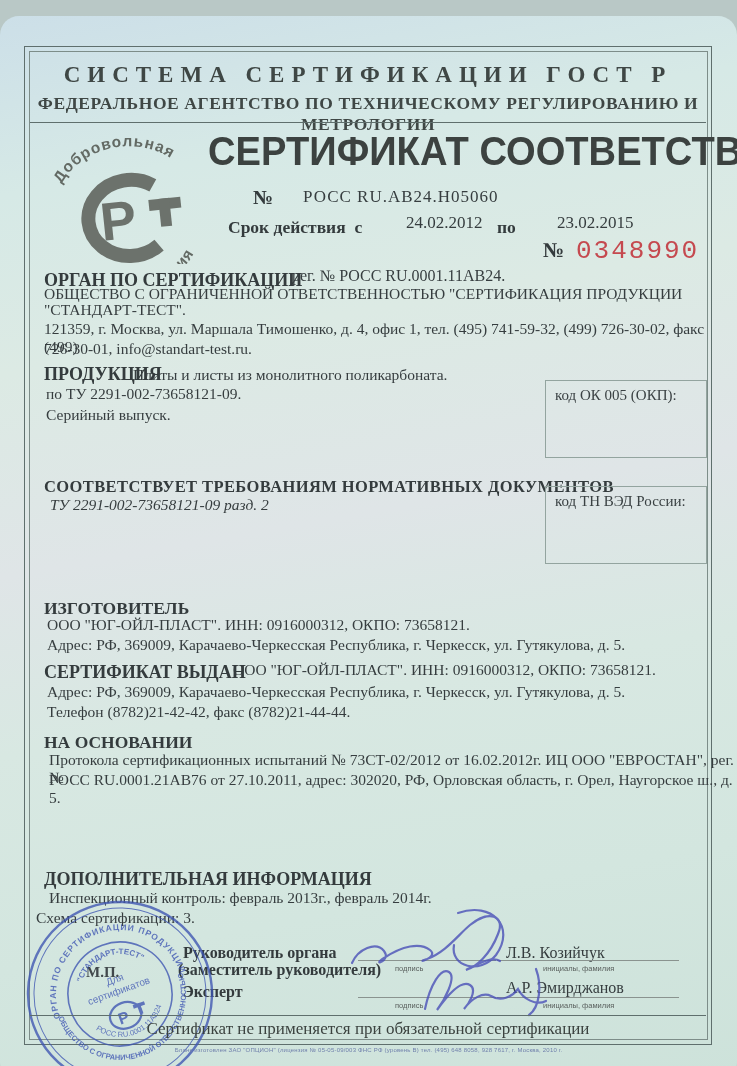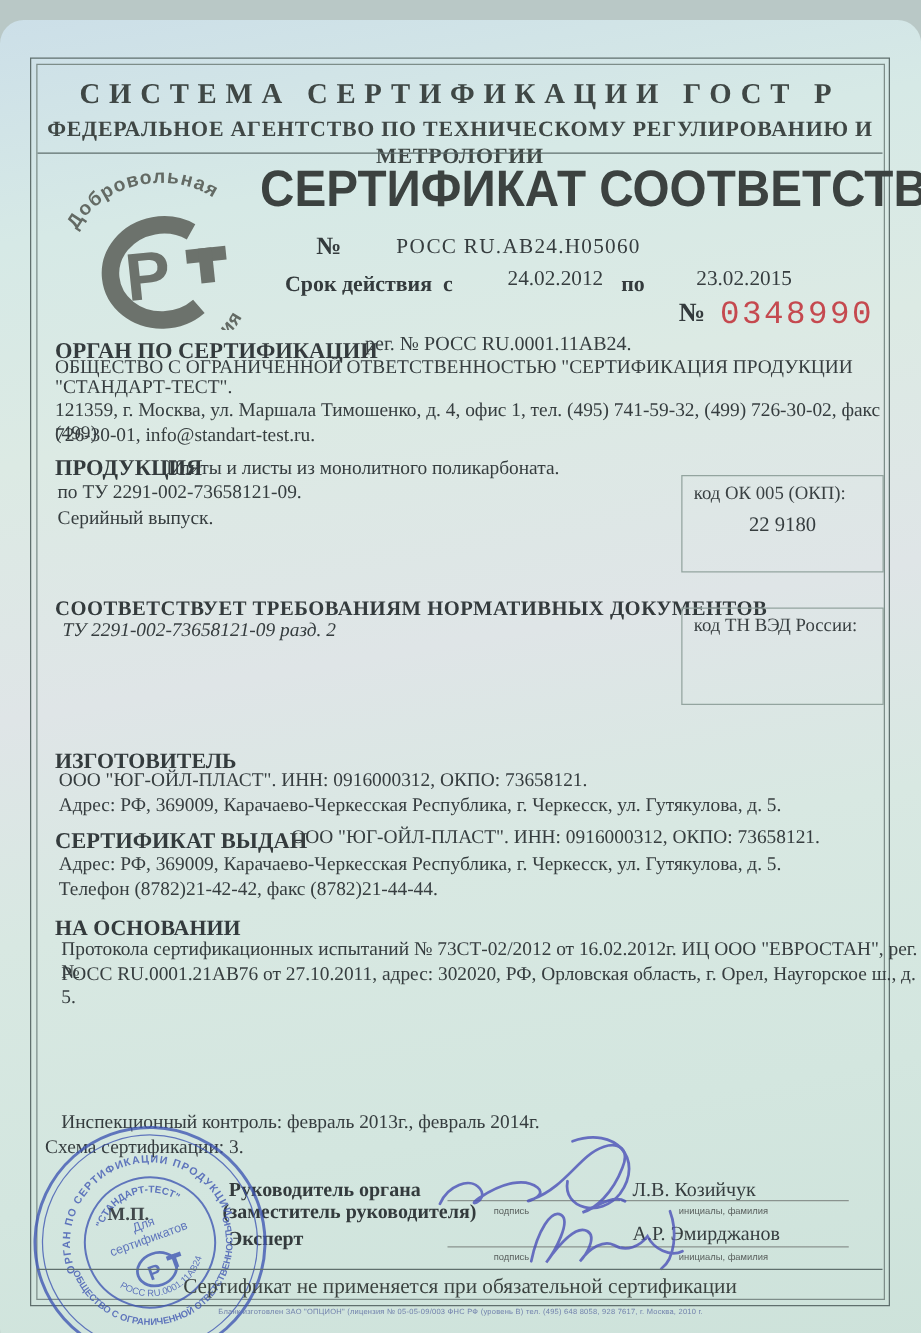--- a/index.html
+++ b/index.html
@@ -56,42 +56,41 @@
       </text>
       <path d="M 118,66 A 42,38 0 1 0 118,126" fill="none" stroke="#6c726c" stroke-width="14"></path>
       <text x="62" y="116" font-family="Liberation Serif,serif" font-size="54" font-weight="bold" fill="#6c726c">Р</text>
       <rect x="112" y="80" width="32" height="11" fill="#6c726c"></rect>
       <rect x="122" y="80" width="11" height="28" fill="#6c726c"></rect>
     </g>
   </svg>
 
   <div class="abs doc-title">СЕРТИФИКАТ СООТВЕТСТВИЯ</div>
   <div class="abs lbl ser" style="left:253px;top:170px;font-size:20px;">№</div>
-  <div class="abs val ser" style="left:317px;top:171px;font-size:17px;letter-spacing:1px;">РОСС RU.АВ24.Н05060</div>
+  <div class="abs val ser" style="left:303px;top:171px;font-size:17px;letter-spacing:1px;">РОСС RU.АВ24.Н05060</div>
   <div class="abs lbl ser pre" style="left:228px;top:201px;font-size:17.5px;">Срок действия  с</div>
   <div class="abs val ser" style="left:406px;top:197px;font-size:17px;text-align:right;">24.02.2012</div>
   <div class="abs lbl ser" style="left:497px;top:201px;font-size:17.5px;">по</div>
   <div class="abs val ser" style="left:557px;top:197px;font-size:17px;">23.02.2015</div>
   <div class="abs lbl ser" style="left:543px;top:222px;font-size:21px;">№</div>
   <div class="abs" style="left:576px;top:220px;font-family:'Liberation Mono',monospace;font-size:26px;letter-spacing:2px;color:#c5494f;">0348990</div>
 
   <div class="abs lbl ser" style="left:44px;top:254px;font-size:18px;">ОРГАН ПО СЕРТИФИКАЦИИ</div>
   <div class="abs val ser" style="left:292px;top:251px;font-size:16px;">рег. № РОСС RU.0001.11АВ24.</div>
   <div class="abs val ser t15" style="left:44px;top:269px;">ОБЩЕСТВО С ОГРАНИЧЕННОЙ ОТВЕТСТВЕННОСТЬЮ "СЕРТИФИКАЦИЯ ПРОДУКЦИИ</div>
   <div class="abs val ser t15" style="left:44px;top:285px;">"СТАНДАРТ-ТЕСТ".</div>
   <div class="abs val ser t15" style="left:44px;top:304px;">121359, г. Москва, ул. Маршала Тимошенко, д. 4, офис 1, тел. (495) 741-59-32, (499) 726-30-02, факс (499)</div>
   <div class="abs val ser t15" style="left:44px;top:324px;">726-30-01, info@standart-test.ru.</div>
 
   <div class="abs lbl ser" style="left:44px;top:348px;font-size:18px;text-align:right;">ПРОДУКЦИЯ</div>
   <div class="abs val ser t15" style="left:133px;top:350px;">Плиты и листы из монолитного поликарбоната.</div>
   <div class="abs val ser t15" style="left:46px;top:369px;">по ТУ 2291-002-73658121-09.</div>
   <div class="abs val ser t15" style="left:46px;top:390px;">Серийный выпуск.</div>
   <div class="abs box ser" style="left:545px;top:364px;width:160px;height:76px;">
     <div class="box-label">код ОК 005 (ОКП):</div>
-    <div class="box-value">22 9180</div>
   </div>
 
   <div class="abs lbl ser" style="left:44px;top:461px;font-size:16.5px;letter-spacing:.4px;">СООТВЕТСТВУЕТ ТРЕБОВАНИЯМ НОРМАТИВНЫХ ДОКУМЕНТОВ</div>
   <div class="abs val ser t15" style="left:50px;top:480px;font-style:italic;">ТУ 2291-002-73658121-09 разд. 2</div>
   <div class="abs box ser" style="left:545px;top:470px;width:160px;height:76px;">
     <div class="box-label">код ТН ВЭД России:</div>
     <div class="box-value"></div>
   </div>
 
   <div class="abs lbl ser" style="left:44px;top:582px;font-size:17.5px;">ИЗГОТОВИТЕЛЬ</div>
@@ -100,20 +99,21 @@
 
   <div class="abs lbl ser" style="left:44px;top:646px;font-size:18px;">СЕРТИФИКАТ ВЫДАН</div>
   <div class="abs val ser t15" style="left:233px;top:645px;">ООО "ЮГ-ОЙЛ-ПЛАСТ". ИНН: 0916000312, ОКПО: 73658121.</div>
   <div class="abs val ser t15" style="left:47px;top:667px;">Адрес: РФ, 369009, Карачаево-Черкесская Республика, г. Черкесск, ул. Гутякулова, д. 5.</div>
   <div class="abs val ser t15" style="left:47px;top:687px;">Телефон (8782)21-42-42, факс (8782)21-44-44.</div>
 
   <div class="abs lbl ser" style="left:44px;top:716px;font-size:17.5px;">НА ОСНОВАНИИ</div>
   <div class="abs val ser t15" style="left:49px;top:735px;">Протокола сертификационных испытаний № 73СТ-02/2012 от 16.02.2012г. ИЦ ООО "ЕВРОСТАН", рег. №</div>
   <div class="abs val ser t15" style="left:49px;top:755px;">РОСС RU.0001.21АВ76 от 27.10.2011, адрес: 302020, РФ, Орловская область, г. Орел, Наугорское ш., д. 5.</div>
 
+  <div class="abs lbl ser" style="left:44px;top:853px;font-size:18px;">ДОПОЛНИТЕЛЬНАЯ ИНФОРМАЦИЯ</div>
   <div class="abs val ser t15" style="left:49px;top:873px;">Инспекционный контроль: февраль 2013г., февраль 2014г.</div>
   <div class="abs val ser t15" style="left:36px;top:893px;">Схема сертификации: 3.</div>
 
   <div class="abs lbl ser" style="left:86px;top:948px;font-size:15px;color:#41484b;">М.П.</div>
 
   <div class="abs lbl ser" style="left:183px;top:928px;font-size:16px;">Руководитель органа</div>
   <div class="abs lbl ser" style="left:178px;top:945px;font-size:16px;">(заместитель руководителя)</div>
   <div class="abs sigline" style="left:358px;top:944px;width:138px;"></div>
   <div class="abs cap" style="left:395px;top:948px;">подпись</div>
   <div class="abs val ser" style="left:506px;top:928px;font-size:16px;">Л.В. Козийчук</div>

